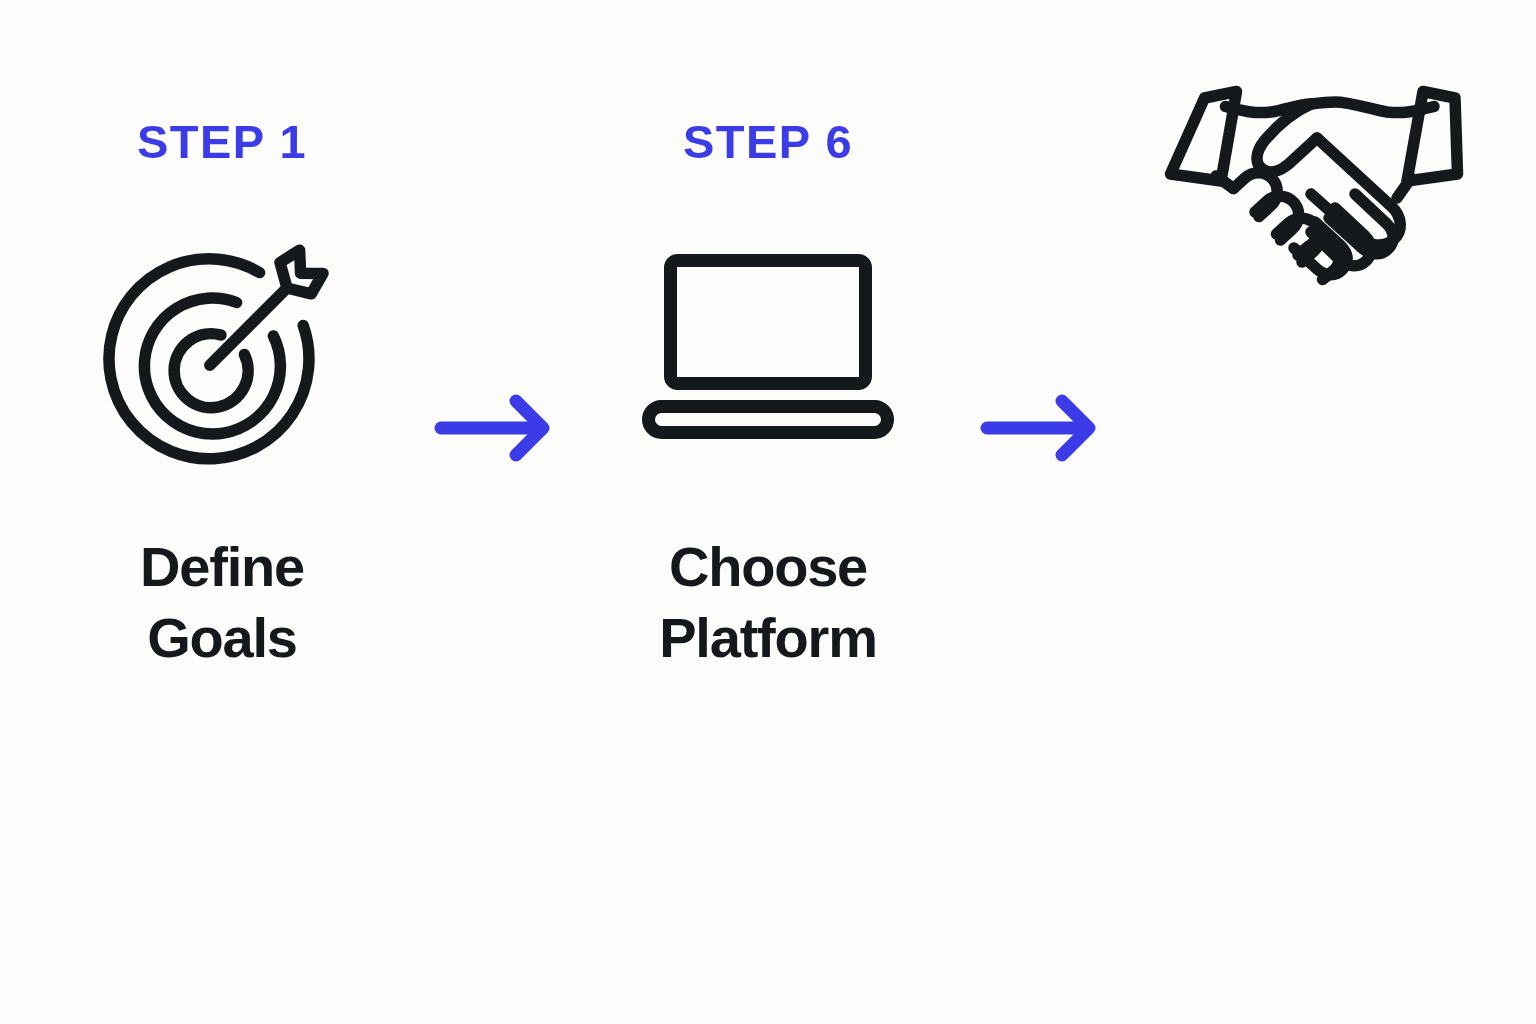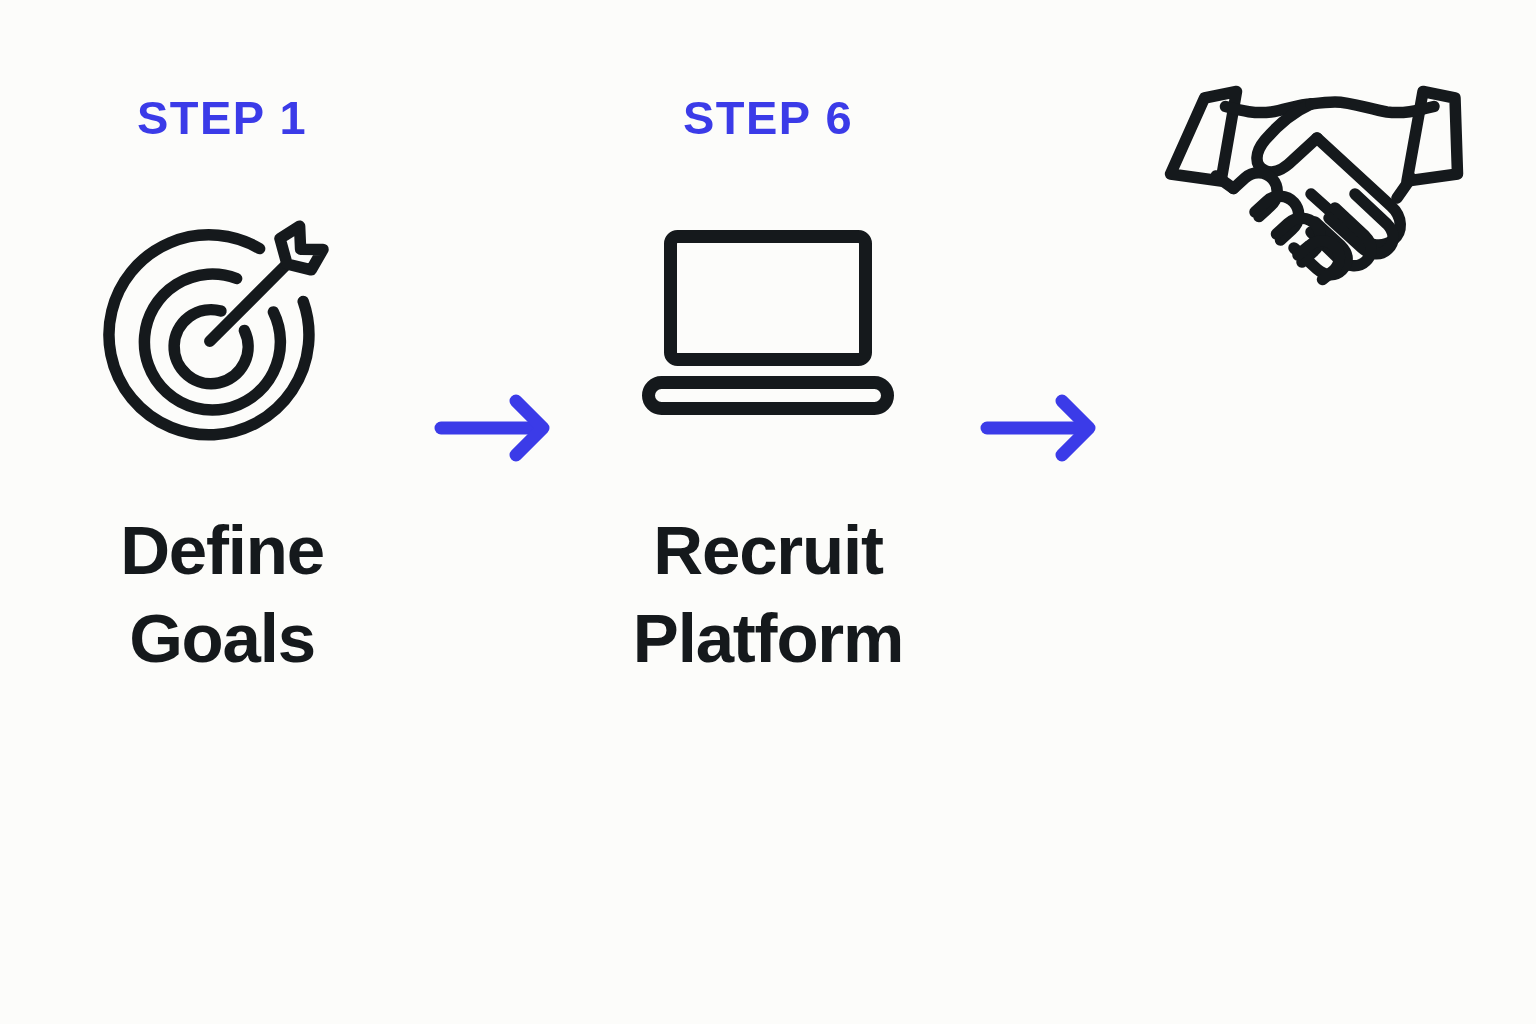--- a/index.html
+++ b/index.html
@@ -39,21 +39,21 @@
   .step-col {
     width: 420px;
     display: flex;
     flex-direction: column;
     align-items: center;
     position: relative;
   }
 
   
   .step-label {
-    margin-top: 94px;
+    margin-top: 118px;
     font-size: 47px;
     font-weight: 700;
     letter-spacing: 1.5px;
     color: #3B3BE8;
     line-height: 1;
     white-space: nowrap;
     text-align: center;
   }
 
   
@@ -66,21 +66,21 @@
     justify-content: center;
   }
   .icon-wrap svg {
     display: block;
     overflow: visible;
   }
 
   
   .step-title {
     margin-top: 76px;
-    font-size: 69px;
+    font-size: 56px;
     font-weight: 700;
     letter-spacing: -1.2px;
     color: #15191C;
     line-height: 1.27;
     text-align: center;
     white-space: pre-line;
   }
 
   
   .arrow-slot {
@@ -155,21 +155,21 @@
 
             <path d="M13.5 152.5
                      H 226.5
                      a 13 13 0 0 1 0 26
                      H 13.5
                      a 13 13 0 0 1 0 -26 Z" stroke-width="13"></path>
           </g>
         </svg>
       </div>
 
-      <div class="step-title">Recruit
+      <div class="step-title">Choose
 Platform</div>
     </div>
 
     <div class="arrow-slot">
       <svg width="124" height="72" viewBox="0 0 124 72" fill="none" xmlns="http://www.w3.org/2000/svg" aria-hidden="true">
         <g stroke="#3B3BE8" stroke-width="13" fill="none" stroke-linecap="round" stroke-linejoin="round">
           <path d="M8 36 H 108"></path>
           <path d="M83 9 L 110 36 L 83 63"></path>
         </g>
       </svg>

